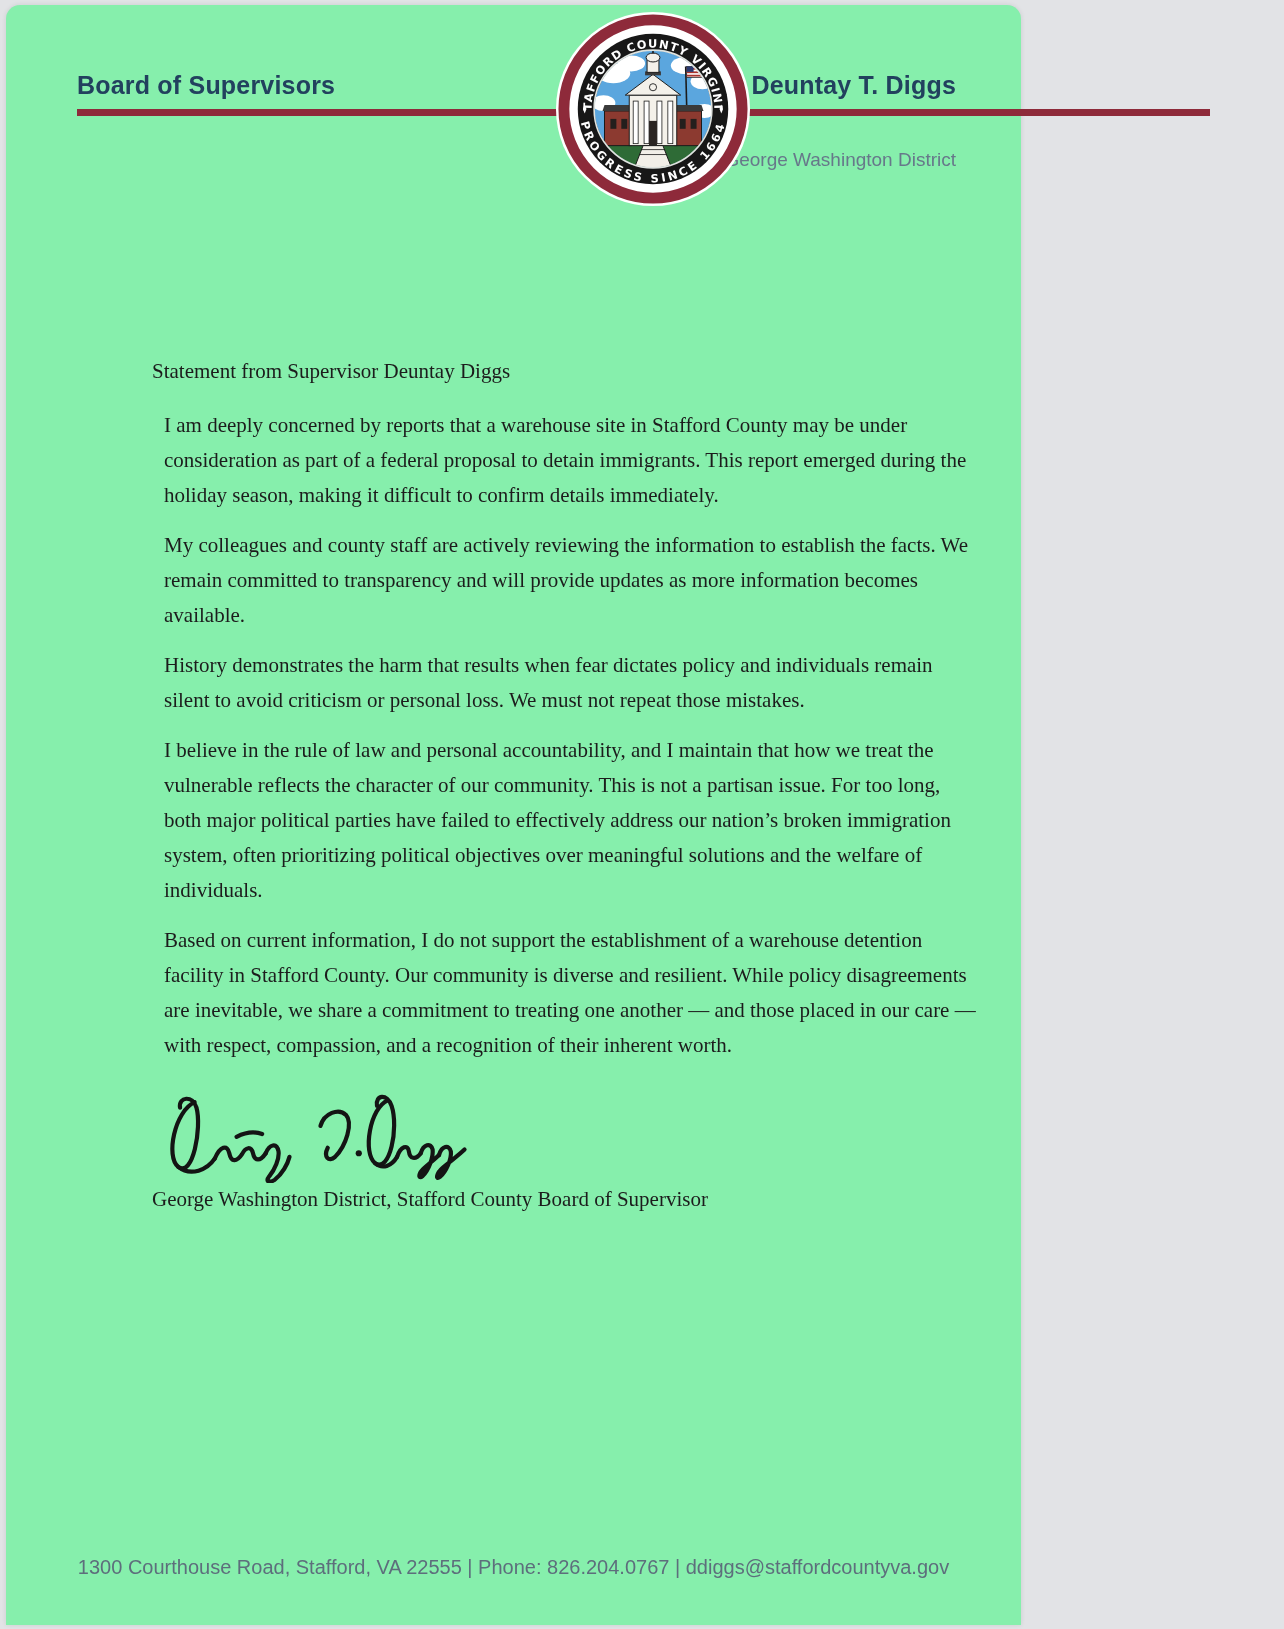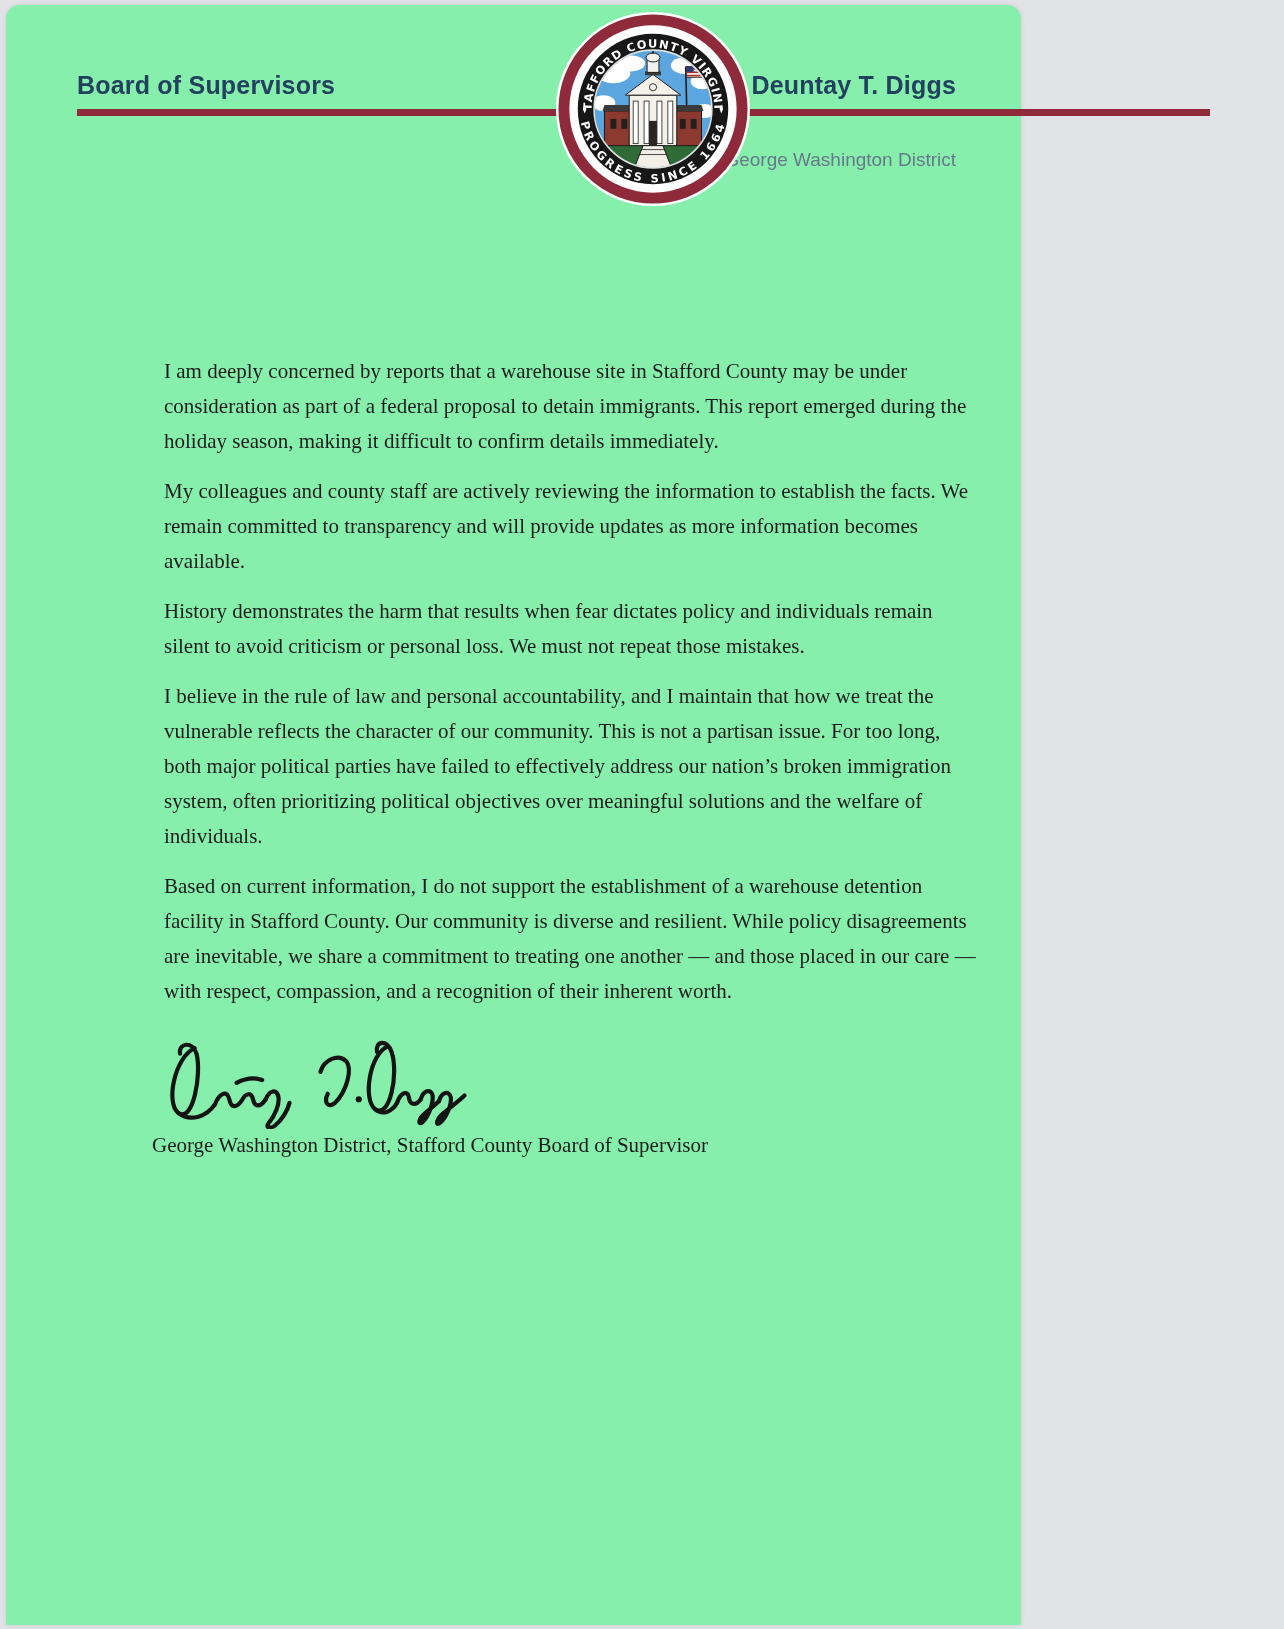--- a/index.html
+++ b/index.html
@@ -139,20 +139,21 @@
       <textPath xlink:href="#sealArcTop" href="#sealArcTop" startOffset="50%" text-anchor="middle">STAFFORD COUNTY VIRGINIA</textPath>
     </text>
     <text font-family="'DejaVu Sans', sans-serif" font-size="11.5" font-weight="bold" fill="#ffffff" letter-spacing="3">
       <textPath xlink:href="#sealArcBottom" href="#sealArcBottom" startOffset="50%" text-anchor="middle">PROGRESS SINCE 1664</textPath>
     </text>
     <polygon points="31,95.5 32.8,100 31,104.5 29.2,100" fill="#ffffff"></polygon>
     <polygon points="169,95.5 170.8,100 169,104.5 167.2,100" fill="#ffffff"></polygon>
   </svg>
 
   <div class="letter-body">
+    <p class="letter-title">Statement from Supervisor Deuntay Diggs</p>
 
     <p class="para">I am deeply concerned by reports that a warehouse site in Stafford County may be under
 consideration as part of a federal proposal to detain immigrants. This report emerged during the
 holiday season, making it difficult to confirm details immediately.</p>
     <p class="para">My colleagues and county staff are actively reviewing the information to establish the facts. We
 remain committed to transparency and will provide updates as more information becomes
 available.</p>
     <p class="para">History demonstrates the harm that results when fear dictates policy and individuals remain
 silent to avoid criticism or personal loss. We must not repeat those mistakes.</p>
     <p class="para">I believe in the rule of law and personal accountability, and I maintain that how we treat the
@@ -180,14 +181,15 @@
           <path d="M 286,70 C 289,60 297,58 299,66 C 300,74 295,88 288,95 C 283,99 283,92 290,86 C 296,81 302,76 306,72"></path>
           <path d="M 306,72 C 309,62 317,60 319,68 C 320,76 314,90 307,96 C 302,100 303,92 310,86 C 318,79 328,72 334,66"></path>
         </g>
         <circle cx="218" cy="70" r="3.4" fill="#141414"></circle>
       </svg>
     </div>
 
     <div class="signoff-role">George Washington District, Stafford County Board of Supervisor</div>
   </div>
 
+  <div class="page-footer">1300 Courthouse Road, Stafford, VA 22555 | Phone: 826.204.0767 | ddiggs@staffordcountyva.gov</div>
 
 </div>
 
 </body></html>

